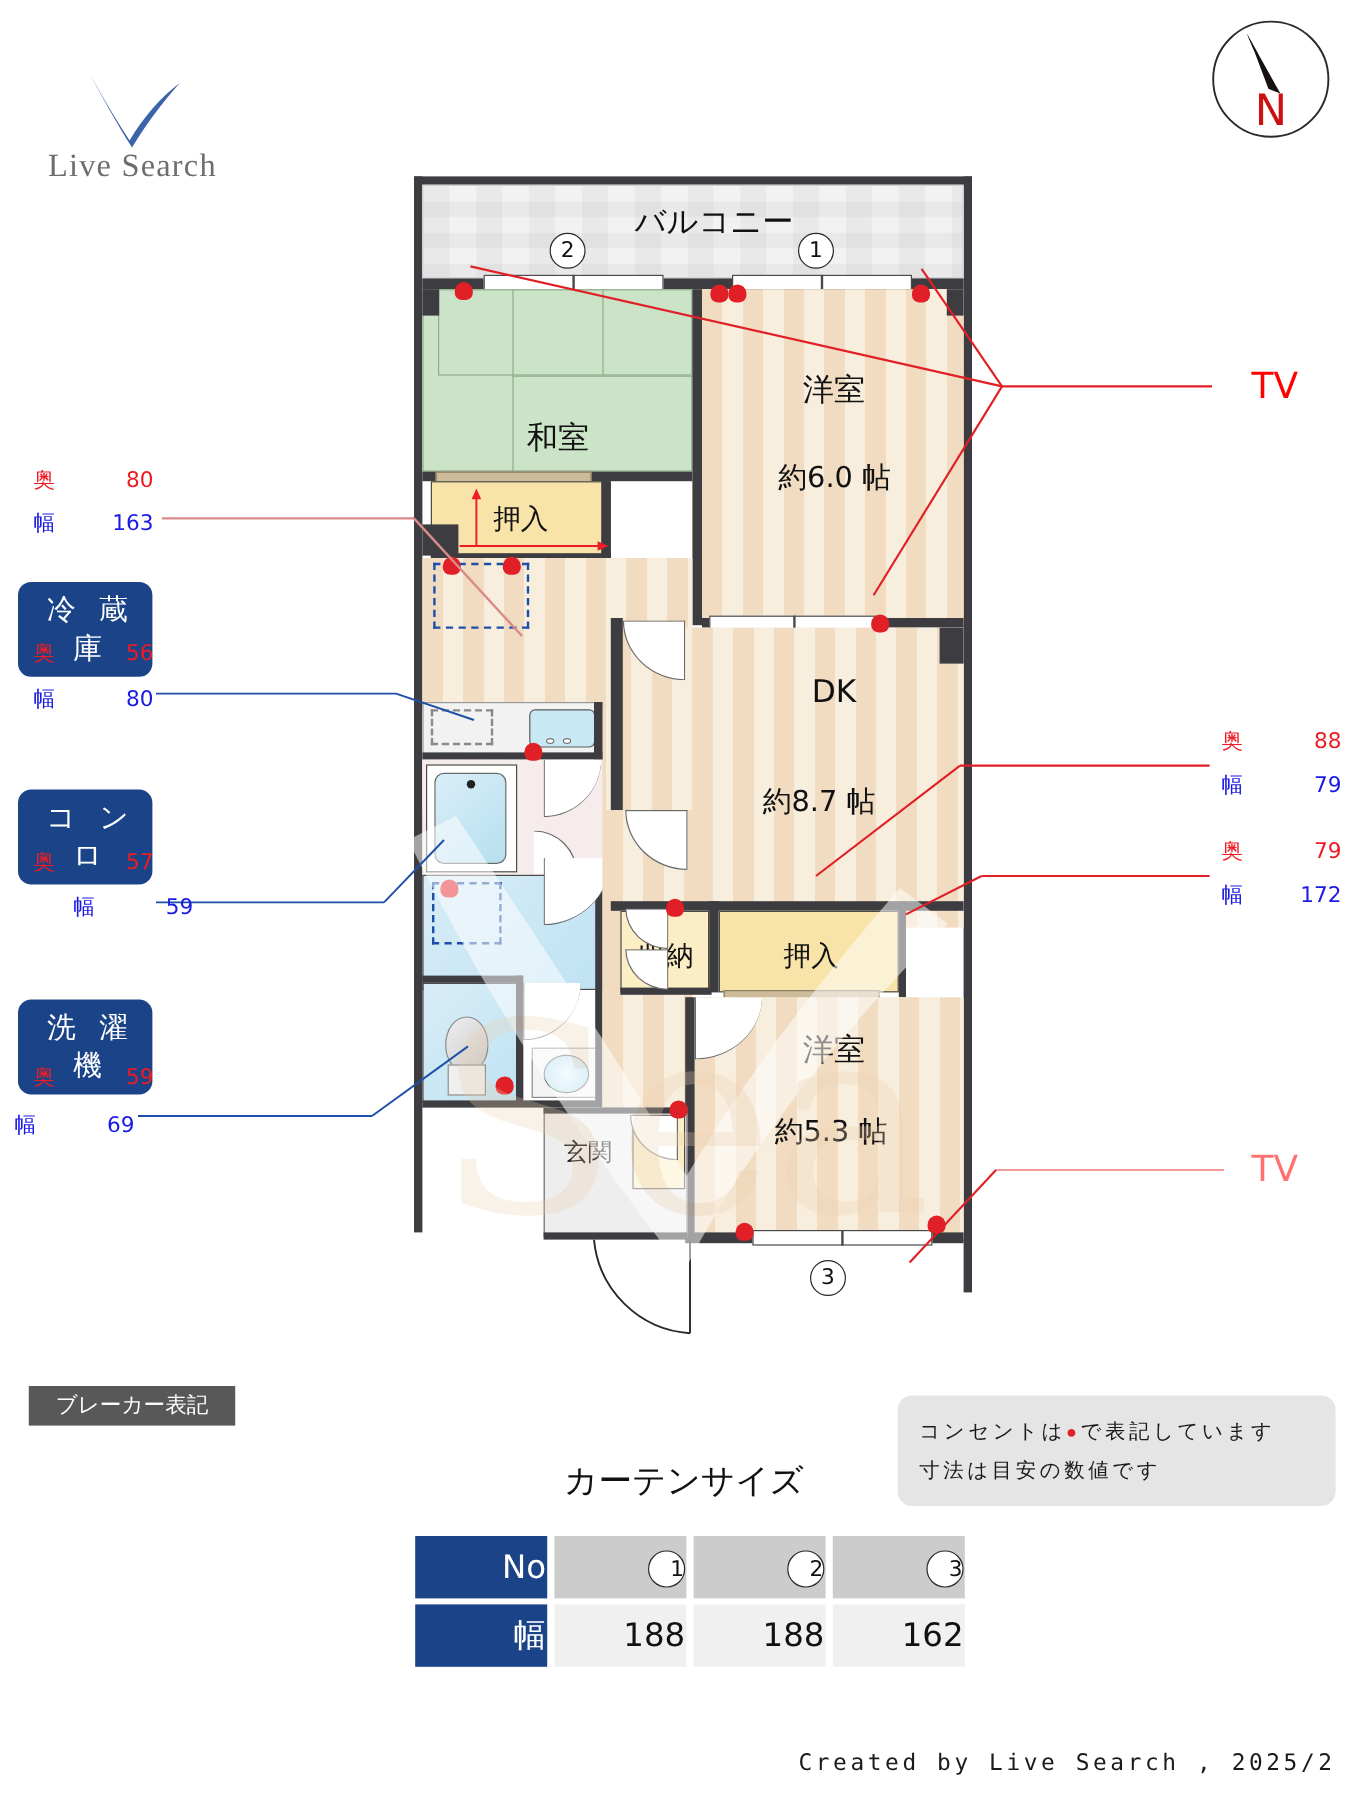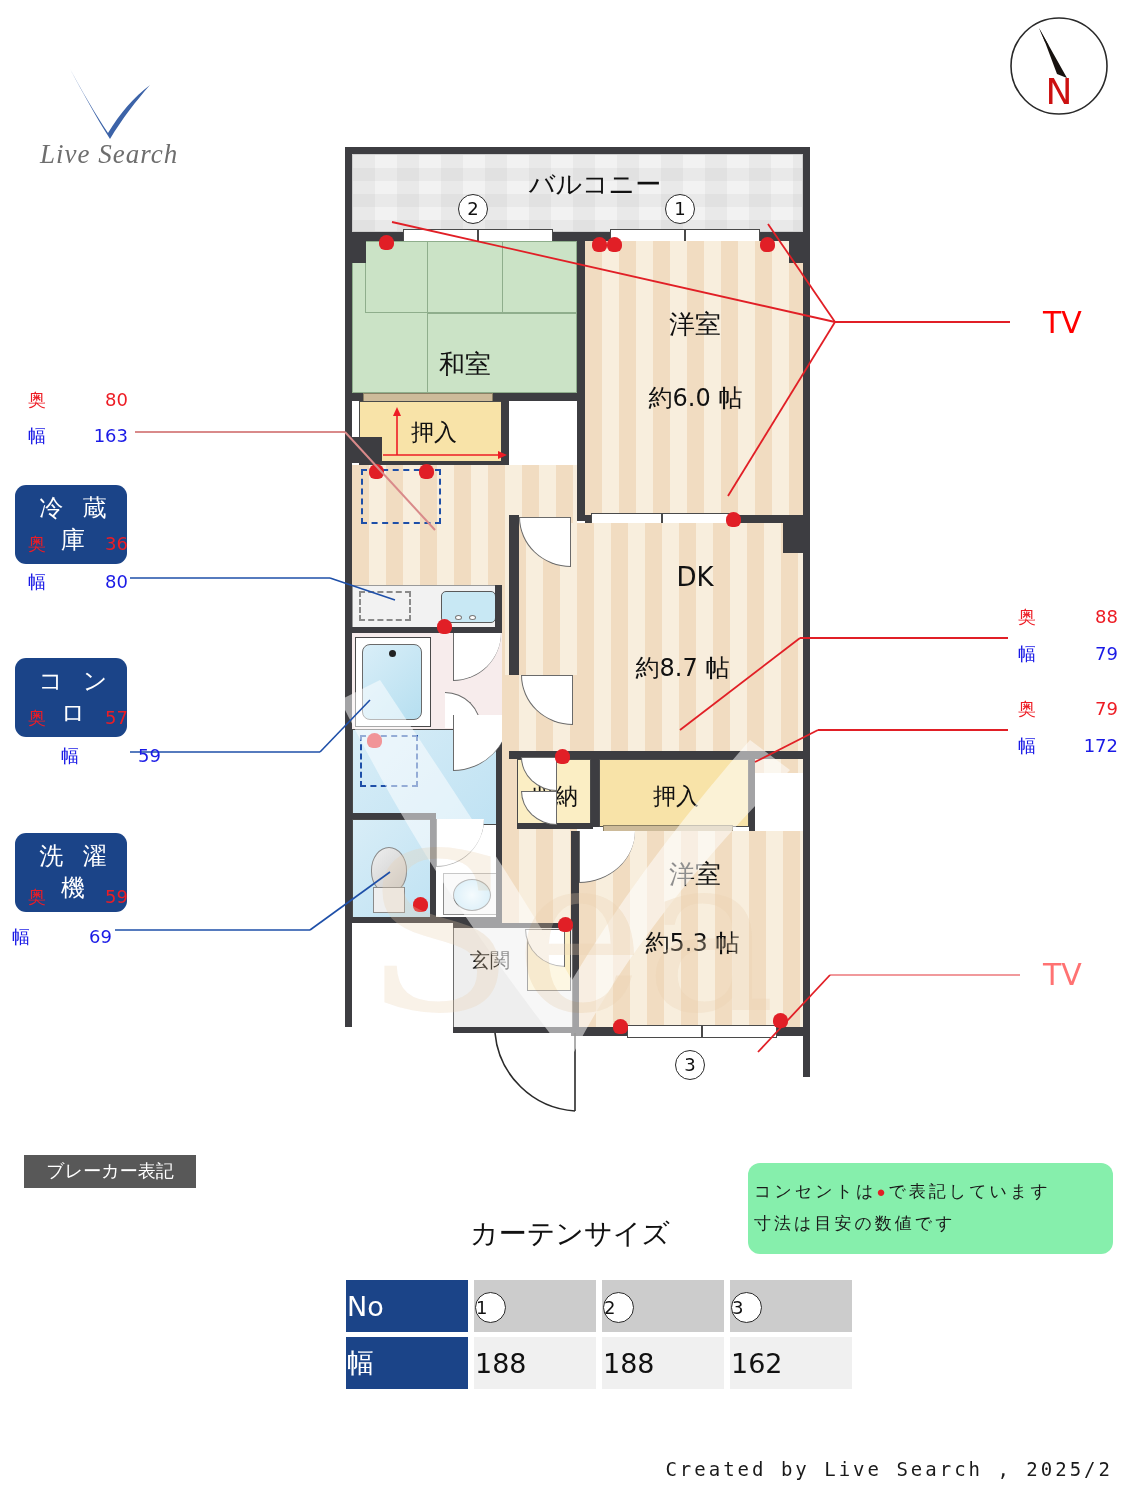--- a/index.html
+++ b/index.html
@@ -6,21 +6,21 @@
   html, body { margin:0; padding:0; }
   body {
     width:1125px; height:1500px; position:relative;
     background:#ffffff;
     font-family:"Liberation Sans", sans-serif;
     overflow:hidden;
   }
   .abs { position:absolute; }
 
   
-  #logo { left:30px; top:61px; width:230px; height:120px;font-style:italic; }
+  #logo { left:30px; top:45px; width:230px; height:120px; }
   #logo .logo-text {
     position:absolute; left:10px; top:78px;
     font-family:"Liberation Serif", serif;
     font-size:27px; letter-spacing:1px; color:#6e6e6e;
   }
 
   
   #compass { right:12px; top:12px; width:108px; height:108px; }
 
   
@@ -115,34 +115,34 @@
   }
   #breaker .bval {
     border:1.5px solid #9a9a9a; border-top:none; background:#ffffff;
     color:#ff0000; font-size:33px; text-align:center; padding:4px 0 8px;
     font-family:"DejaVu Sans", sans-serif;
   }
 
   
   #note {
     left:748px; top:1163px; width:365px;
-    background:#86efac; border-radius:12px; padding:14px 6px;
-    font-family:Liberation Mono, monospace; font-size:17px; line-height:31px;
+    background:#e5e5e5; border-radius:12px; padding:14px 18px;
+    font-family:Liberation Serif, serif; font-size:17px; line-height:31px;
     letter-spacing:3px; color:#1a1a1a;
   }
   #note .dot { color:#e11f26; font-size:15px; }
 
   
   #curtain-title {
     left:470px; top:1215px; font-size:28px;
     font-family:"DejaVu Sans", sans-serif; color:#111;
   }
   #ctable { left:340px; top:1275px; border-collapse:separate; border-spacing:6px 5px; }
   #ctable td {
-    width:122px; height:52px; text-align:left; vertical-align:middle;
+    width:110px; height:52px; text-align:right; vertical-align:middle;
     font-family:"DejaVu Sans", sans-serif; font-size:27px;
   }
   #ctable td.hd { background:#1b4488; color:#ffffff; }
   #ctable td.colh { background:#cccccc; color:#111; }
   #ctable td.cell { background:#f0f0f0; color:#111; }
   #ctable .circ {
     display:inline-block; width:31px; height:31px; line-height:29px;
     border:1.4px solid #2a2a2a; border-radius:50%; background:#ffffff;
     font-size:18px;
   }
@@ -369,21 +369,21 @@
 
 <div class="dim abs" style="left:28px;top:388px;">
   <span class="k lbl">奥</span><span class="k num">80</span>
 </div>
 <div class="dim abs" style="left:28px;top:424px;">
   <span class="w lbl">幅</span><span class="w num">163</span>
 </div>
 
 <div class="tag abs" style="left:15px;top:485px;width:112px;">冷 蔵 庫</div>
 <div class="dim abs" style="left:28px;top:532px;">
-  <span class="k lbl">奥</span><span class="k num">36</span>
+  <span class="k lbl">奥</span><span class="k num">56</span>
 </div>
 <div class="dim abs" style="left:28px;top:570px;">
   <span class="w lbl">幅</span><span class="w num">80</span>
 </div>
 
 <div class="tag abs" style="left:15px;top:658px;width:112px;">コ ン ロ</div>
 <div class="dim abs" style="left:28px;top:706px;">
   <span class="k lbl">奥</span><span class="k num">57</span>
 </div>
 <div class="dim abs" style="left:28px;top:744px;margin-left:33px;">

